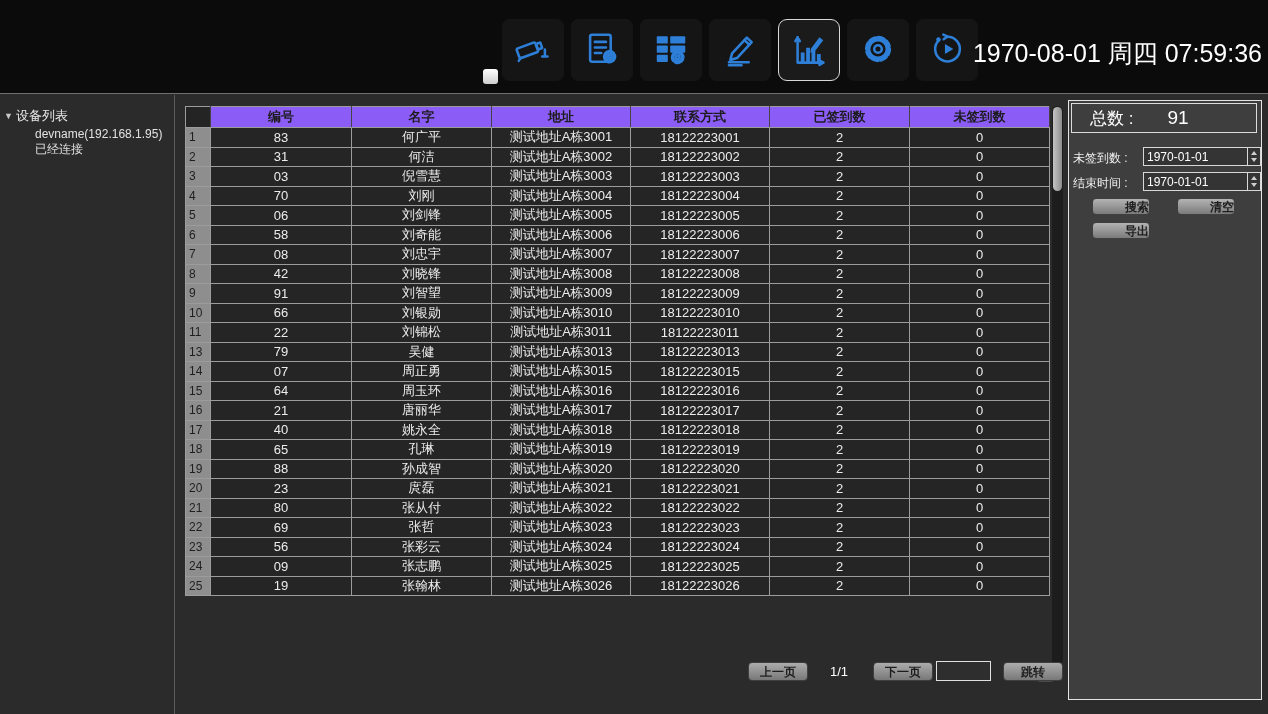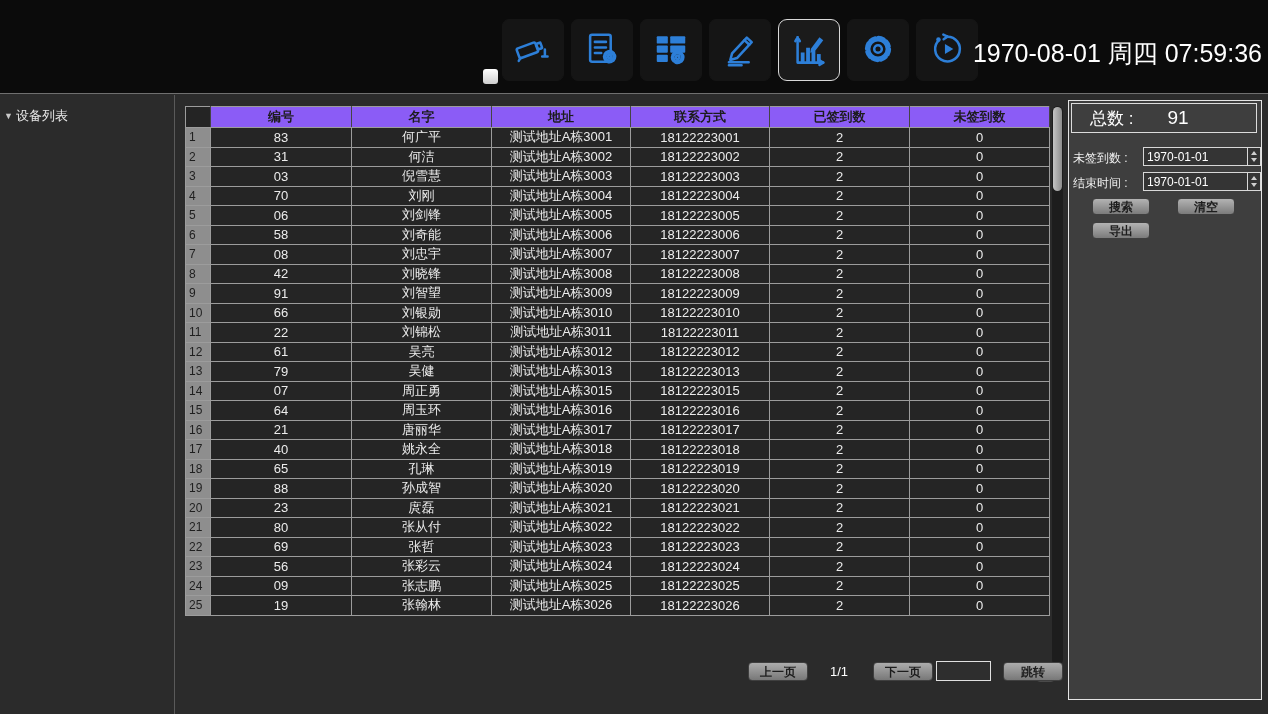--- a/index.html
+++ b/index.html
@@ -57,21 +57,21 @@
   .time-row { position:absolute; left:4px; width:186px; height:20px; }
   .time-row.r1 { top:46px; } .time-row.r2 { top:71px; }
   .time-label { position:absolute; left:0; top:3px; font-size:12px; color:#f0f0f0; }
   .time-input { position:absolute; left:70px; top:0; width:118px; height:19px; background:#343434; border:1px solid #d8d8d8; display:flex; }
   .time-input input { flex:1; min-width:0; background:transparent; border:none; outline:none; color:#ffffff; font-size:12px; padding:0 3px; font-family:inherit; }
   .spin { width:13px; border-left:1px solid #d8d8d8; display:flex; flex-direction:column; cursor:pointer; }
   .spin i { flex:1; display:block; position:relative; }
   .spin i::after { content:""; position:absolute; left:3px; border-left:3px solid transparent; border-right:3px solid transparent; }
   .spin .up::after { top:3px; border-bottom:4px solid #cfcfcf; }
   .spin .dn::after { bottom:3px; border-top:4px solid #cfcfcf; }
-  .panel-btn { position:absolute; width:58px; height:17px; background:linear-gradient(#b3b3b3,#7b7b7b); border:1px solid #3f3f3f; border-radius:4px; color:#1d1d1d; font-size:12px; font-weight:bold; text-align:center; line-height:14px; cursor:pointer; font-family:inherit; }
+  .panel-btn { position:absolute; width:58px; height:17px; background:linear-gradient(#b3b3b3,#7b7b7b); border:1px solid #3f3f3f; border-radius:4px; color:#1d1d1d; font-size:12px; font-weight:bold; text-align:right; line-height:14px; cursor:pointer; font-family:inherit; }
   .btn-search { left:23px; top:97px; }
   .btn-clear  { left:108px; top:97px; }
   .btn-export { left:23px; top:121px; }
 </style>
 </head>
 <body>
 
 <div class="app">
 
   <div class="topbar">
@@ -142,20 +142,24 @@
       </button>
     </div>
 
     <div class="mini-handle"></div>
     <div class="datetime">1970-08-01 周四 07:59:36</div>
   </div>
 
   <div class="sidebar">
     <div class="tree-label">
       <span class="tree-arrow">▼</span><span>设备列表</span>
+    </div>
+    <div class="device">
+      <div>devname(192.168.1.95)</div>
+      <div>已经连接</div>
     </div>
   </div>
 
   <div class="table-wrap">
     <table>
       <colgroup>
         <col style="width:25px">
           <col style="width:141px">
           <col style="width:140px">
           <col style="width:139px">
@@ -268,29 +272,20 @@
           <tr>
             <td class="idx">11</td>
             <td>22</td>
             <td>刘锦松</td>
             <td>测试地址A栋3011</td>
             <td>18122223011</td>
             <td>2</td>
             <td>0</td>
           </tr>
           <tr>
-            <td class="idx">12</td>
-            <td>61</td>
-            <td>吴亮</td>
-            <td>测试地址A栋3012</td>
-            <td>18122223012</td>
-            <td>2</td>
-            <td>0</td>
-          </tr>
-          <tr>
             <td class="idx">13</td>
             <td>79</td>
             <td>吴健</td>
             <td>测试地址A栋3013</td>
             <td>18122223013</td>
             <td>2</td>
             <td>0</td>
           </tr>
           <tr>
             <td class="idx">14</td>

